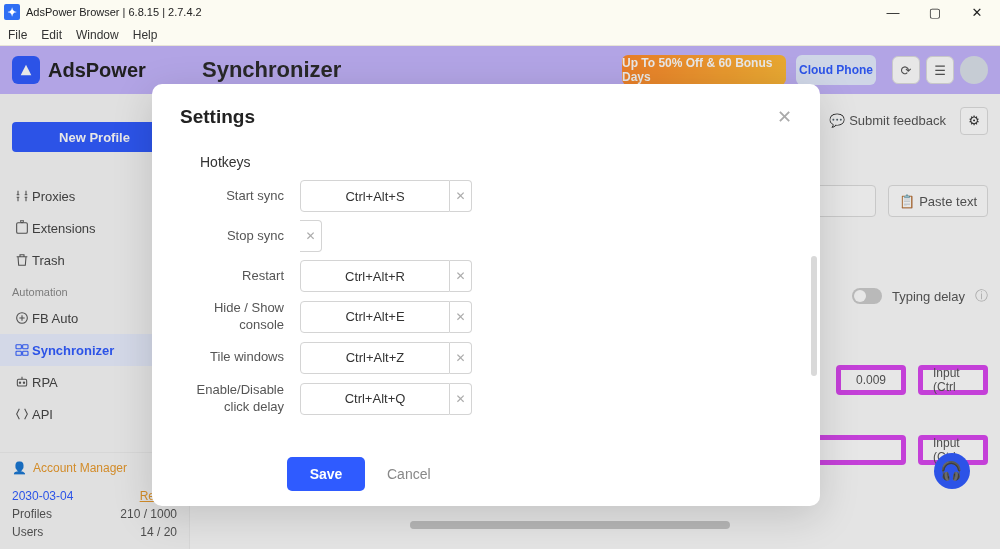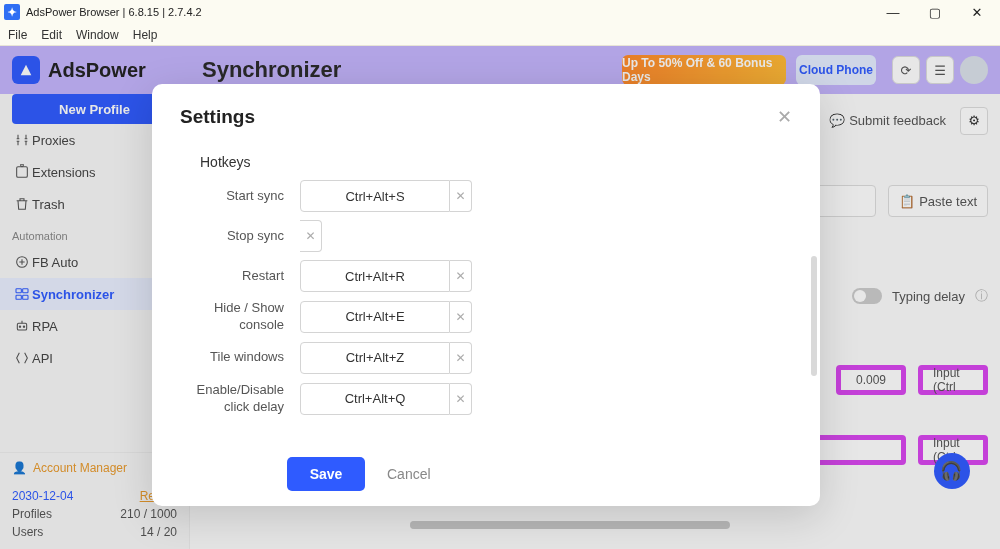--- a/index.html
+++ b/index.html
@@ -22,21 +22,21 @@
   .brand .name{font-size:20px;font-weight:700;color:#222}
   .pagetitle{font-size:22px;font-weight:700;color:#2b2b2b}
   .apptop .promo{margin-left:auto;margin-right:10px;width:164px;height:30px;border-radius:6px;background:linear-gradient(90deg,#ff8a2b,#ffb936);display:flex;align-items:center;justify-content:center;color:#fff;font-weight:700;font-size:12px}
   .apptop .cloudphone{width:80px;height:30px;border-radius:6px;background:#e5edff;color:#2f5bff;display:flex;align-items:center;justify-content:center;font-weight:700;font-size:12px;margin-right:10px}
   .apptop .iconbtn{width:28px;height:28px;border:1px solid #ddd;border-radius:6px;margin-left:6px;display:flex;align-items:center;justify-content:center;color:#555;cursor:pointer;background:#fff}
   .apptop .avatar{width:28px;height:28px;border-radius:50%;background:#dbe1ea;margin-left:6px}
 
   
   .main{display:flex;height:calc(549px - 24px - 22px - 48px);position:relative}
   .sidebar{width:190px;background:#f8f8f8;border-right:1px solid #eee;display:flex;flex-direction:column;font-size:13px;color:#444}
-  .newprofile{margin:0 12px;height:30px;background:#2f5bff;color:#fff;display:flex;align-items:center;justify-content:center;border-radius:4px;font-weight:600}
+  .newprofile{margin:28px 12px;height:30px;background:#2f5bff;color:#fff;display:flex;align-items:center;justify-content:center;border-radius:4px;font-weight:600}
   .side-section-label{padding:10px 12px 4px;color:#888;font-size:11px}
   .side-item{display:flex;align-items:center;gap:2px;padding:8px 14px;cursor:pointer}
   .side-item svg{width:16px;height:16px;stroke:#555;fill:none;stroke-width:1.6}
   .side-item.active{background:#e9efff;color:#2f5bff;font-weight:600}
   .side-item.active svg{stroke:#2f5bff}
   .sidebar .acct{margin-top:auto;border-top:1px solid #eee;padding:8px 12px;color:#e89a2d;display:flex;align-items:center;gap:6px;font-size:12px}
   .sidebar .stats{padding:6px 12px 10px;display:flex;flex-direction:column;gap:4px;font-size:12px;color:#555}
   .sidebar .stats .row{display:flex;justify-content:space-between}
   .sidebar .stats .date{color:#2f5bff}
   .sidebar .stats .renew{color:#e89a2d;text-decoration:underline}
@@ -170,21 +170,21 @@
         </svg>
       <span>API</span>
     </div>
 
     <div class="acct">
       <span>👤</span>
       <span>Account Manager</span>
     </div>
     <div class="stats">
       <div class="row">
-        <span class="date">2030-12-04</span>
+        <span class="date">2030-03-04</span>
         <span class="renew">Renew</span>
       </div>
       <div class="row">
         <span>Profiles</span>
         <span>210 / 1000</span>
       </div>
       <div class="row">
         <span>Users</span>
         <span>14 / 20</span>
       </div>

